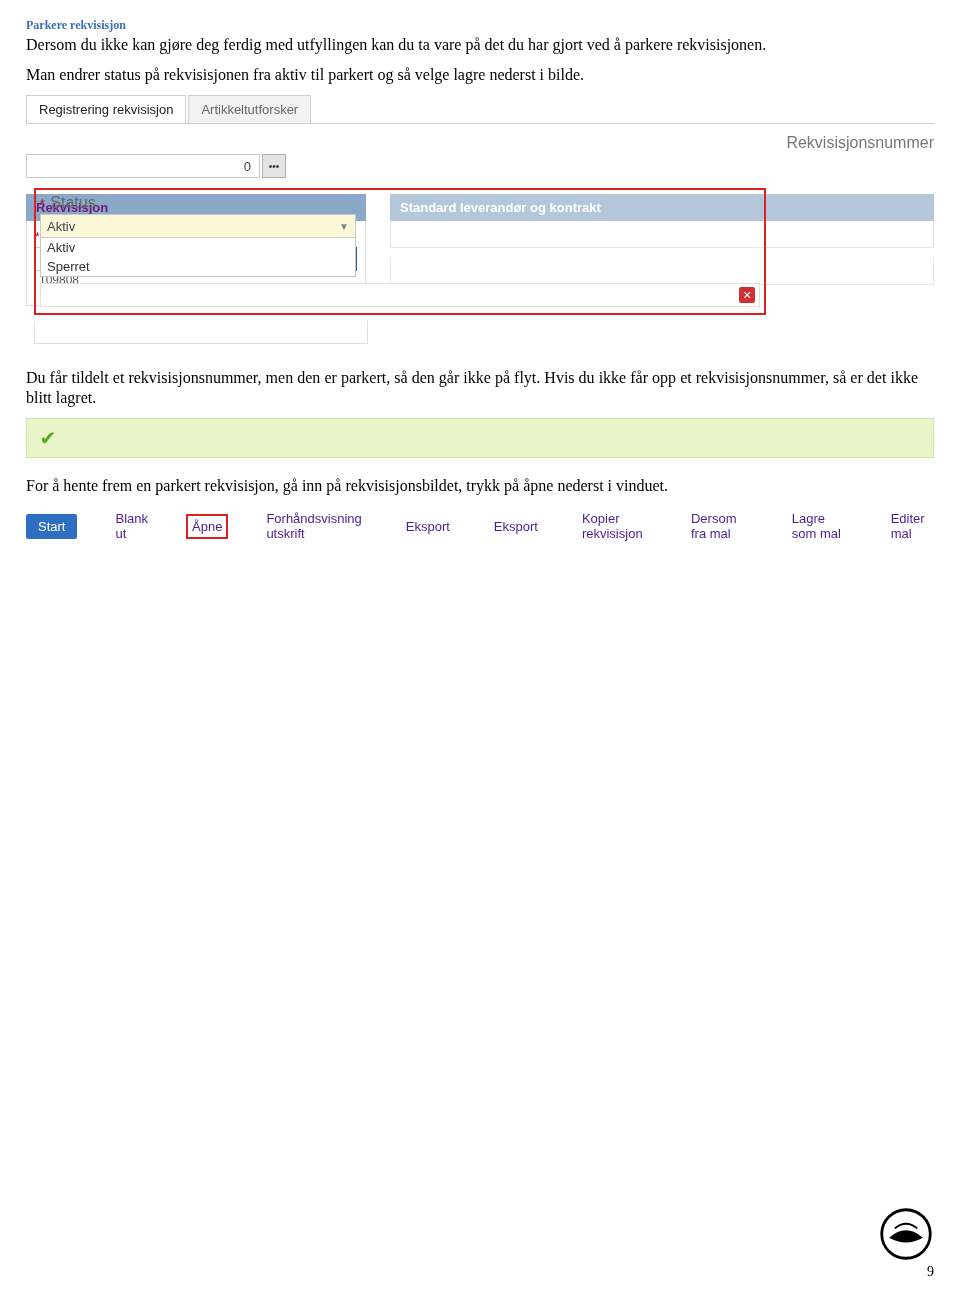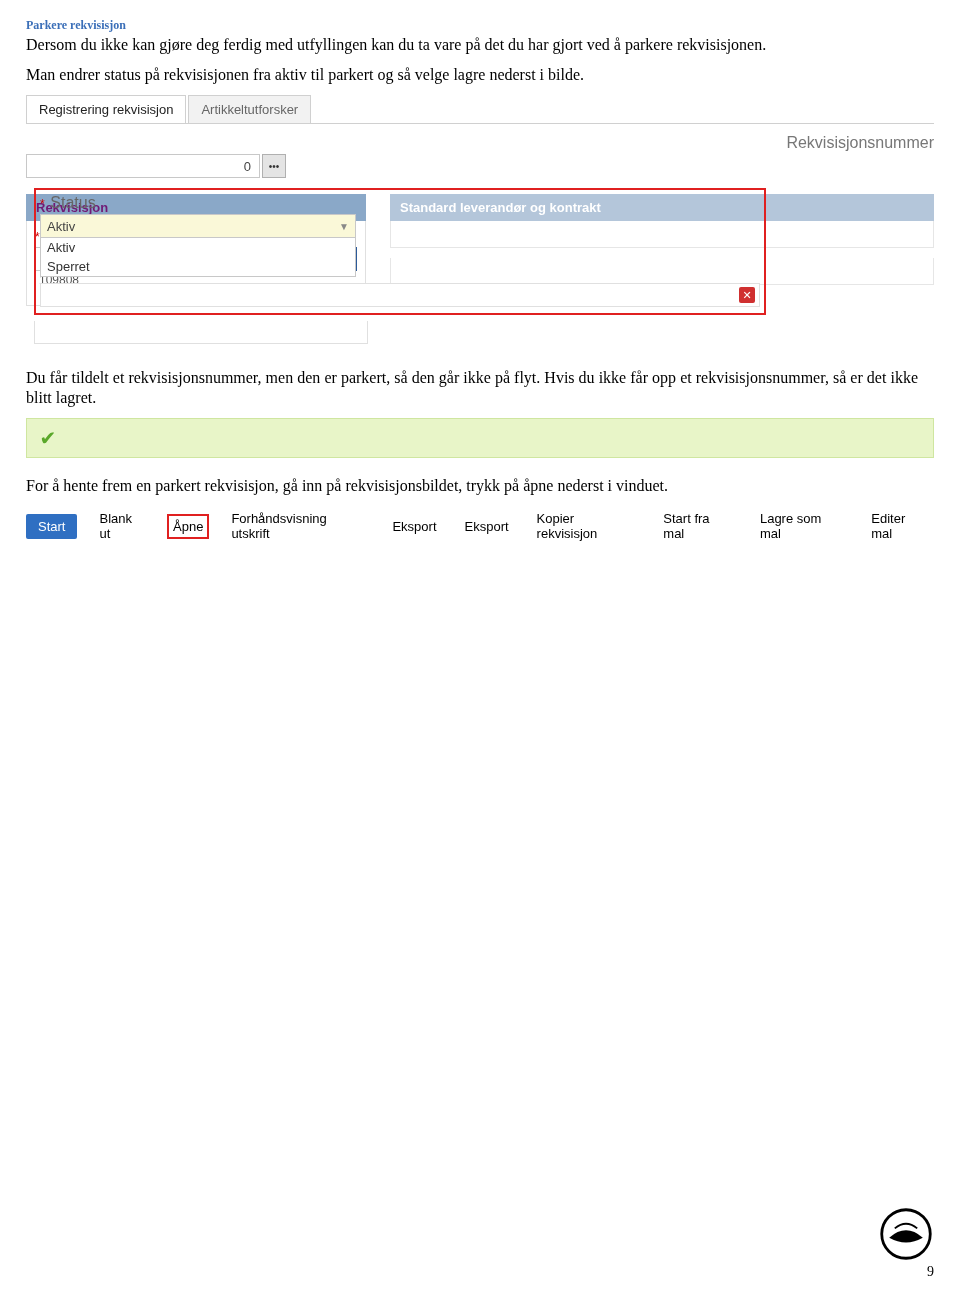--- a/index.html
+++ b/index.html
@@ -181,21 +181,21 @@
     font-size:13px;
     color:#333;
     margin-top:6px;
   }
   .tb-primary {
     background:#2f6fc2;
     color:#fff;
     padding:5px 12px;
     border-radius:2px;
   }
-  .tb-link { padding:5px 6px; color:#000000; }
+  .tb-link { padding:5px 6px; color:#4c1d95;margin-left:16px; }
   .tb-highlight {
     border:2px solid #e02020;
     padding:3px 4px;
   }
 
   .page-footer {
     position: fixed;
     right: 26px;
     bottom: 14px;
     text-align: right;
@@ -289,21 +289,21 @@
 <p class="para">For å hente frem en parkert rekvisisjon, gå inn på rekvisisjonsbildet, trykk på åpne nederst i vinduet.</p>
 
 <div class="toolbar">
   <div class="tb-primary">Start</div>
   <div class="tb-link">Blank ut</div>
   <div class="tb-link tb-highlight">Åpne</div>
   <div class="tb-link">Forhåndsvisning utskrift</div>
   <div class="tb-link">Eksport</div>
   <div class="tb-link">Eksport</div>
   <div class="tb-link">Kopier rekvisisjon</div>
-  <div class="tb-link">Start fra mal</div>
+  <div class="tb-link">Dersom fra mal</div>
   <div class="tb-link">Lagre som mal</div>
   <div class="tb-link">Editer mal</div>
 </div>
 
 <div class="page-footer">
   <svg class="logo" viewBox="0 0 60 60">
     <circle cx="30" cy="30" r="26" fill="none" stroke="#000" stroke-width="3"></circle>
     <path d="M12 34 Q30 18 48 34 Q30 44 12 34 Z" fill="#000"></path>
     <path d="M18 24 Q30 14 42 24" fill="none" stroke="#000" stroke-width="2"></path>
   </svg>

